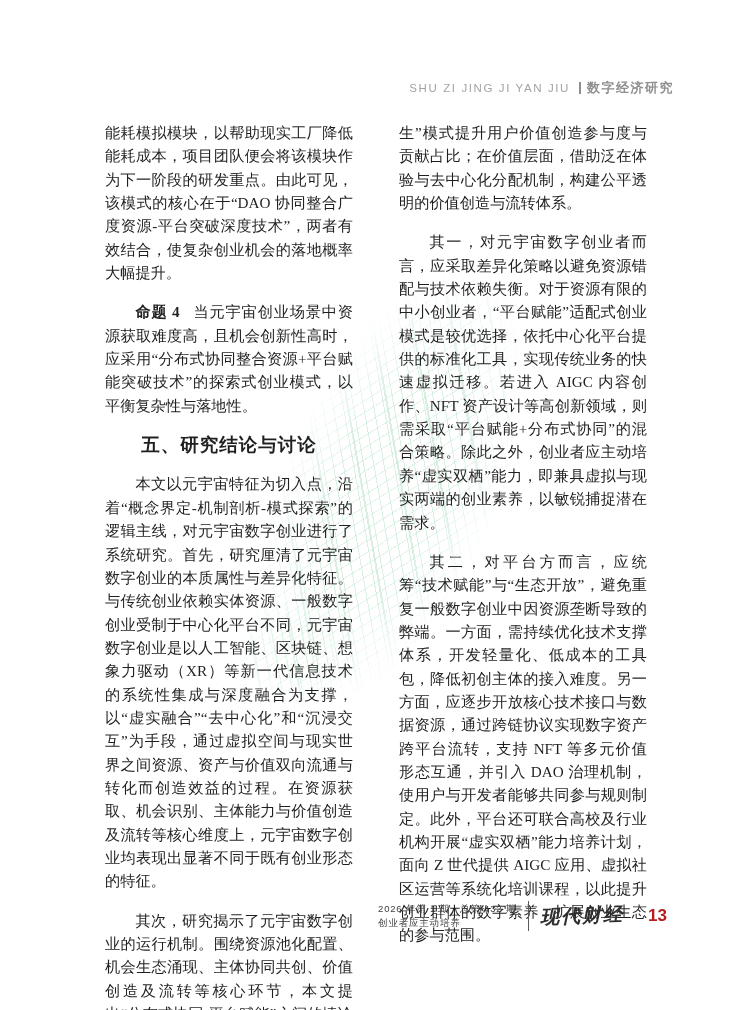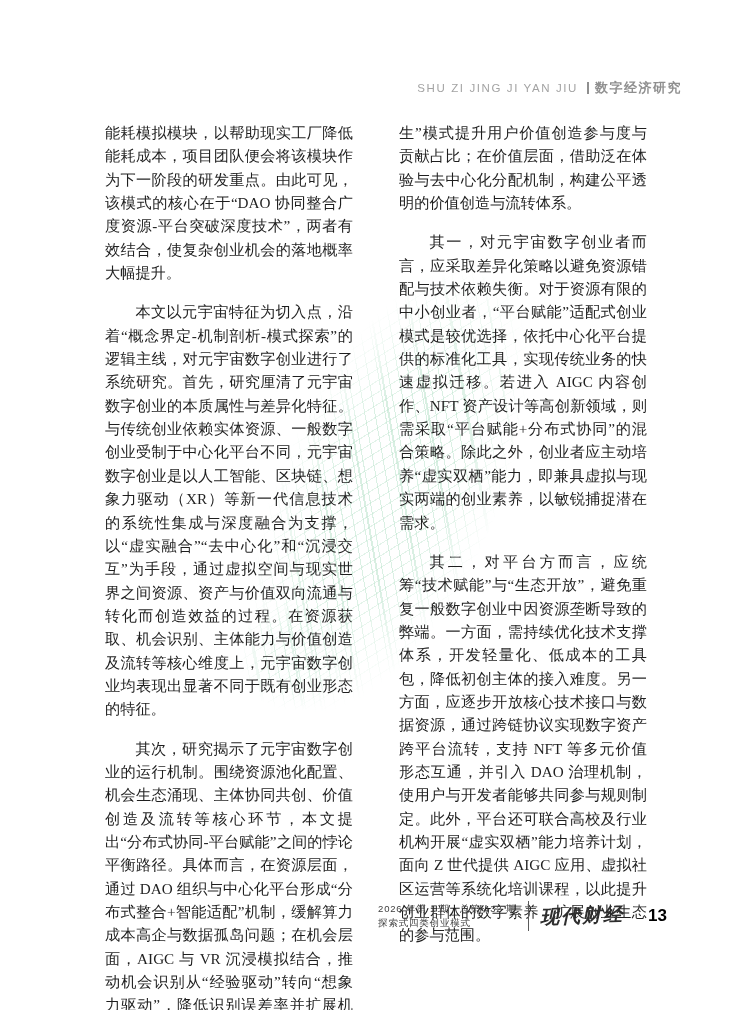--- a/index.html
+++ b/index.html
@@ -5,21 +5,21 @@
   html,body { margin:0; padding:0; background:#e8e8e8; }
   .page {
     position:relative; width:750px; height:1010px; margin:0 auto;
     background:#ffffff; overflow:hidden;
     font-family:"Liberation Serif","DejaVu Serif",serif;
     color:#1f1f1f;
   }
 
   
   .header {
-    position:absolute; top:78px; right:68px; text-align:right;
+    position:absolute; top:78px; right:76px; text-align:right;
     white-space:nowrap; z-index:2;
   }
   .header .pinyin {
     font-family:"Liberation Sans","DejaVu Sans",sans-serif;
     font-size:11.5px; letter-spacing:1.6px; color:#a3a3a3;
   }
   .header .hbar {
     display:inline-block; width:2px; height:12px; background:#8f8f8f;
     margin:0 6px -2px 9px;
   }
@@ -71,51 +71,53 @@
     color:#3d3d3d; letter-spacing:0.8px;
   }
   .footer-divider { width:1px; height:30px; background:#5a5a5a; margin:0 11px 0 12px; }
   .footer-logo {
     font-size:19px; font-weight:bold; font-style:italic;
     letter-spacing:2px; color:#2e2e2e; transform:rotate(-2deg);
     font-family:"DejaVu Serif",serif;
   }
   .footer-pagenum {
     font-family:"Liberation Sans","DejaVu Sans",sans-serif;
-    font-size:17px; font-weight:bold; color:#000000; margin-left:24px;
+    font-size:17px; font-weight:bold; color:#b91c1c; margin-left:24px;
   }
 </style>
 </head>
 <body>
 
 <div class="page">
 
   <div class="watermark"></div>
   <div class="watermark-2"></div>
 
   <div class="header">
     <span class="pinyin">SHU ZI JING JI YAN JIU</span><span class="hbar"></span><span class="section">数字经济研究</span>
   </div>
 
   <div class="col col-left">
     <p class="cont">能耗模拟模块，以帮助现实工厂降低能耗成本，项目团队便会将该模块作为下一阶段的研发重点。由此可见，该模式的核心在于“DAO 协同整合广度资源-平台突破深度技术”，两者有效结合，使复杂创业机会的落地概率大幅提升。</p>
+    <p><span class="prop-label">命题 4</span><span>当元宇宙创业场景中资源获取难度高，且机会创新性高时，应采用“分布式协同整合资源+平台赋能突破技术”的探索式创业模式，以平衡复杂性与落地性。</span></p>
+    <div class="sec-heading">五、研究结论与讨论</div>
     <p>本文以元宇宙特征为切入点，沿着“概念界定-机制剖析-模式探索”的逻辑主线，对元宇宙数字创业进行了系统研究。首先，研究厘清了元宇宙数字创业的本质属性与差异化特征。与传统创业依赖实体资源、一般数字创业受制于中心化平台不同，元宇宙数字创业是以人工智能、区块链、想象力驱动（XR）等新一代信息技术的系统性集成与深度融合为支撑，以“虚实融合”“去中心化”和“沉浸交互”为手段，通过虚拟空间与现实世界之间资源、资产与价值双向流通与转化而创造效益的过程。在资源获取、机会识别、主体能力与价值创造及流转等核心维度上，元宇宙数字创业均表现出显著不同于既有创业形态的特征。</p>
     <p>其次，研究揭示了元宇宙数字创业的运行机制。围绕资源池化配置、机会生态涌现、主体协同共创、价值创造及流转等核心环节，本文提出“分布式协同-平台赋能”之间的悖论平衡路径。具体而言，在资源层面，通过 DAO 组织与中心化平台形成“分布式整合+智能适配”机制，缓解算力成本高企与数据孤岛问题；在机会层面，AIGC 与 VR 沉浸模拟结合，推动机会识别从“经验驱动”转向“想象力驱动”，降低识别误差率并扩展机会边界；在主体层面，数字分身打破现实身份约束，降低弱势群体的参与门槛，DAO“共识共</p>
   </div>
 
   <div class="col col-right">
     <p class="cont">生”模式提升用户价值创造参与度与贡献占比；在价值层面，借助泛在体验与去中心化分配机制，构建公平透明的价值创造与流转体系。</p>
     <p>其一，对元宇宙数字创业者而言，应采取差异化策略以避免资源错配与技术依赖失衡。对于资源有限的中小创业者，“平台赋能”适配式创业模式是较优选择，依托中心化平台提供的标准化工具，实现传统业务的快速虚拟迁移。若进入 AIGC 内容创作、NFT 资产设计等高创新领域，则需采取“平台赋能+分布式协同”的混合策略。除此之外，创业者应主动培养“虚实双栖”能力，即兼具虚拟与现实两端的创业素养，以敏锐捕捉潜在需求。</p>
     <p>其二，对平台方而言，应统筹“技术赋能”与“生态开放”，避免重复一般数字创业中因资源垄断导致的弊端。一方面，需持续优化技术支撑体系，开发轻量化、低成本的工具包，降低初创主体的接入难度。另一方面，应逐步开放核心技术接口与数据资源，通过跨链协议实现数字资产跨平台流转，支持 NFT 等多元价值形态互通，并引入 DAO 治理机制，使用户与开发者能够共同参与规则制定。此外，平台还可联合高校及行业机构开展“虚实双栖”能力培养计划，面向 Z 世代提供 AIGC 应用、虚拟社区运营等系统化培训课程，以此提升创业群体的数字素养，扩展创业生态的参与范围。</p>
 
   </div>
 
   <div class="footer">
     <div class="footer-issue">
       <div>2026 年第 1 期　总第 432 期</div>
-      <div>探索式四类创业模式</div>
+      <div>创业者应主动培养</div>
     </div>
     <div class="footer-divider"></div>
     <div class="footer-logo">现代财经</div>
     <div class="footer-pagenum">13</div>
   </div>
 
 </div>
 
 </body></html>

